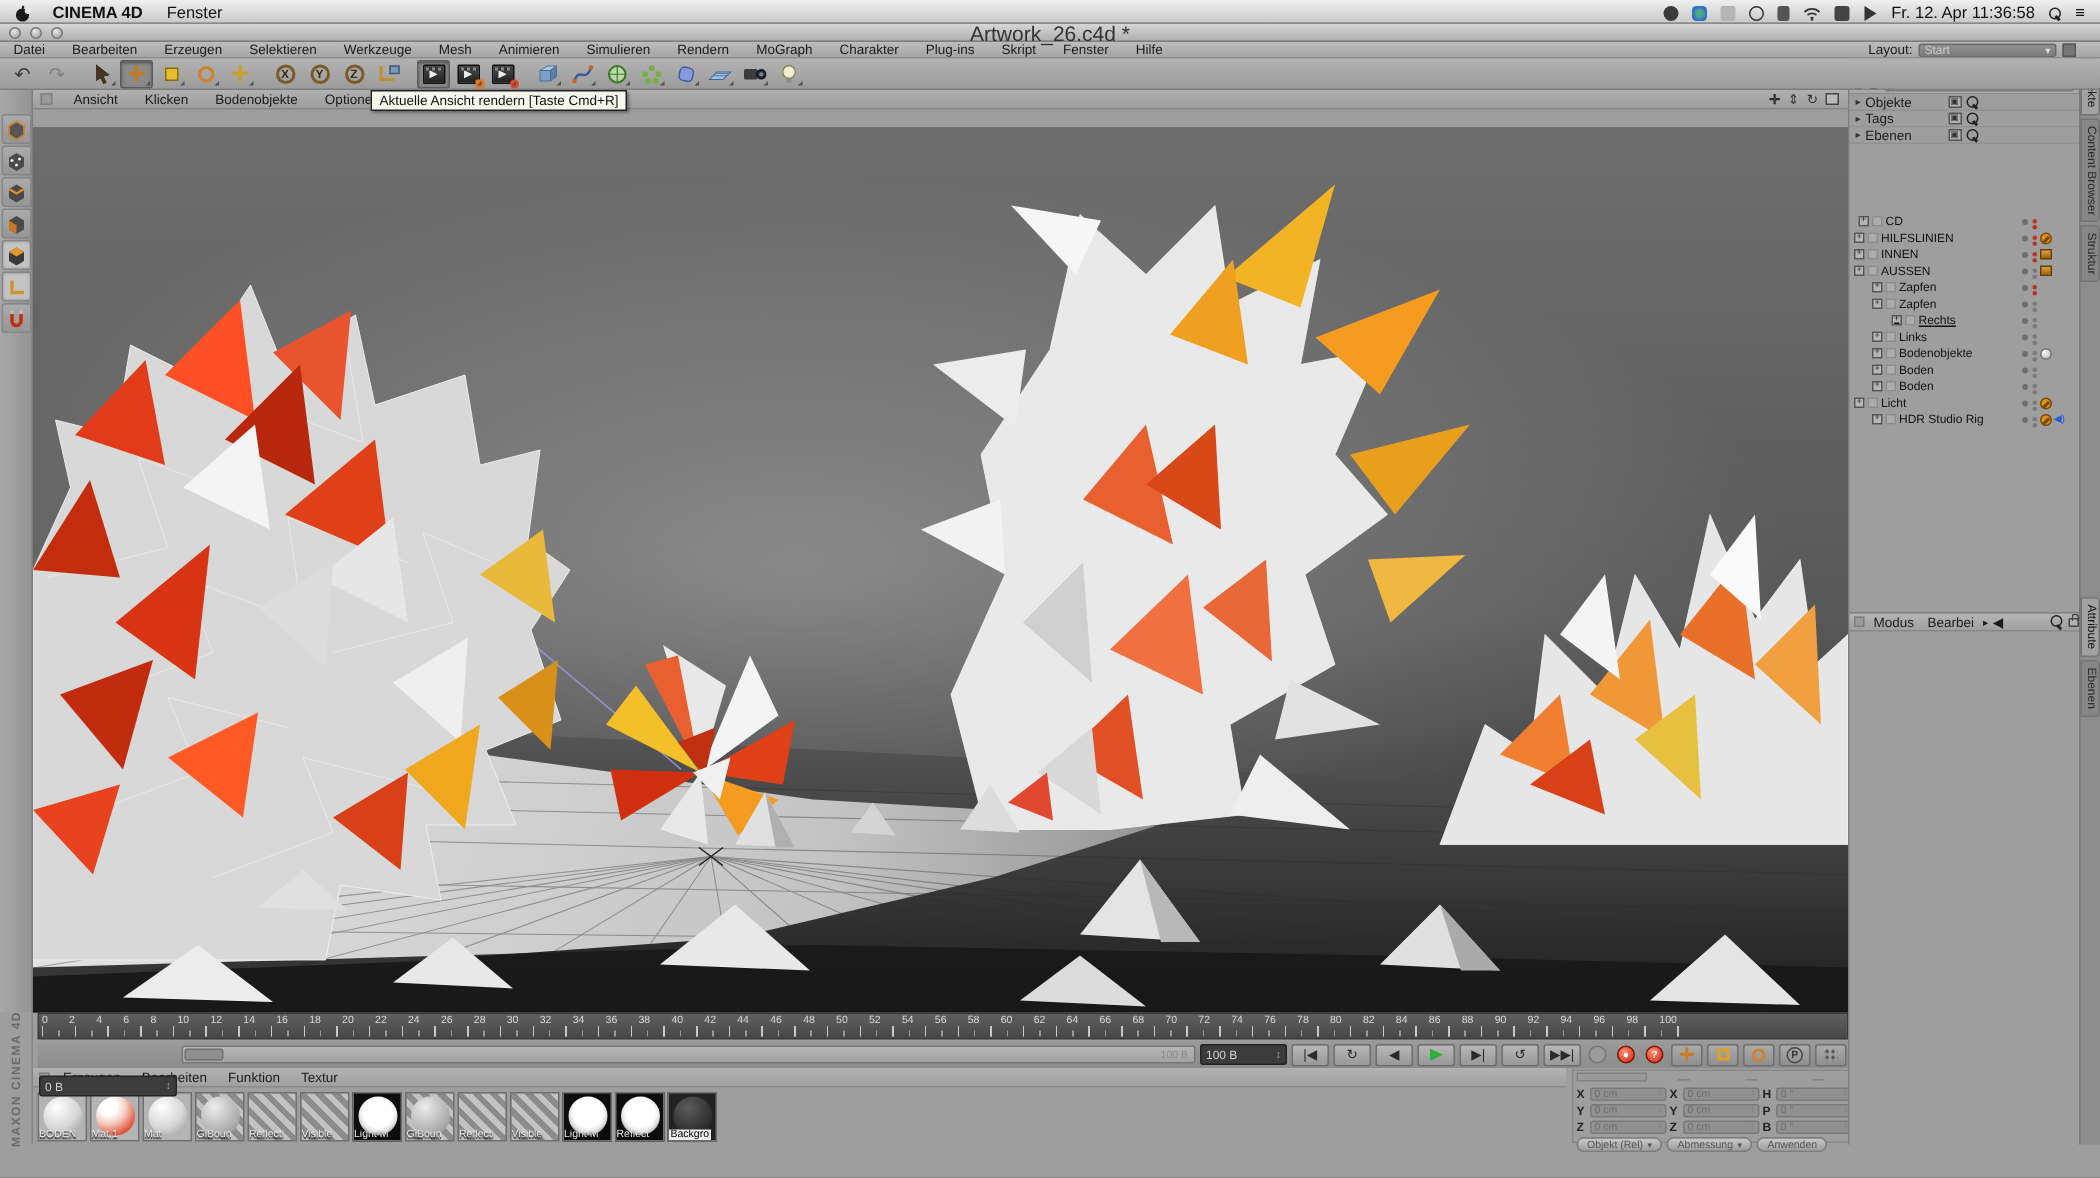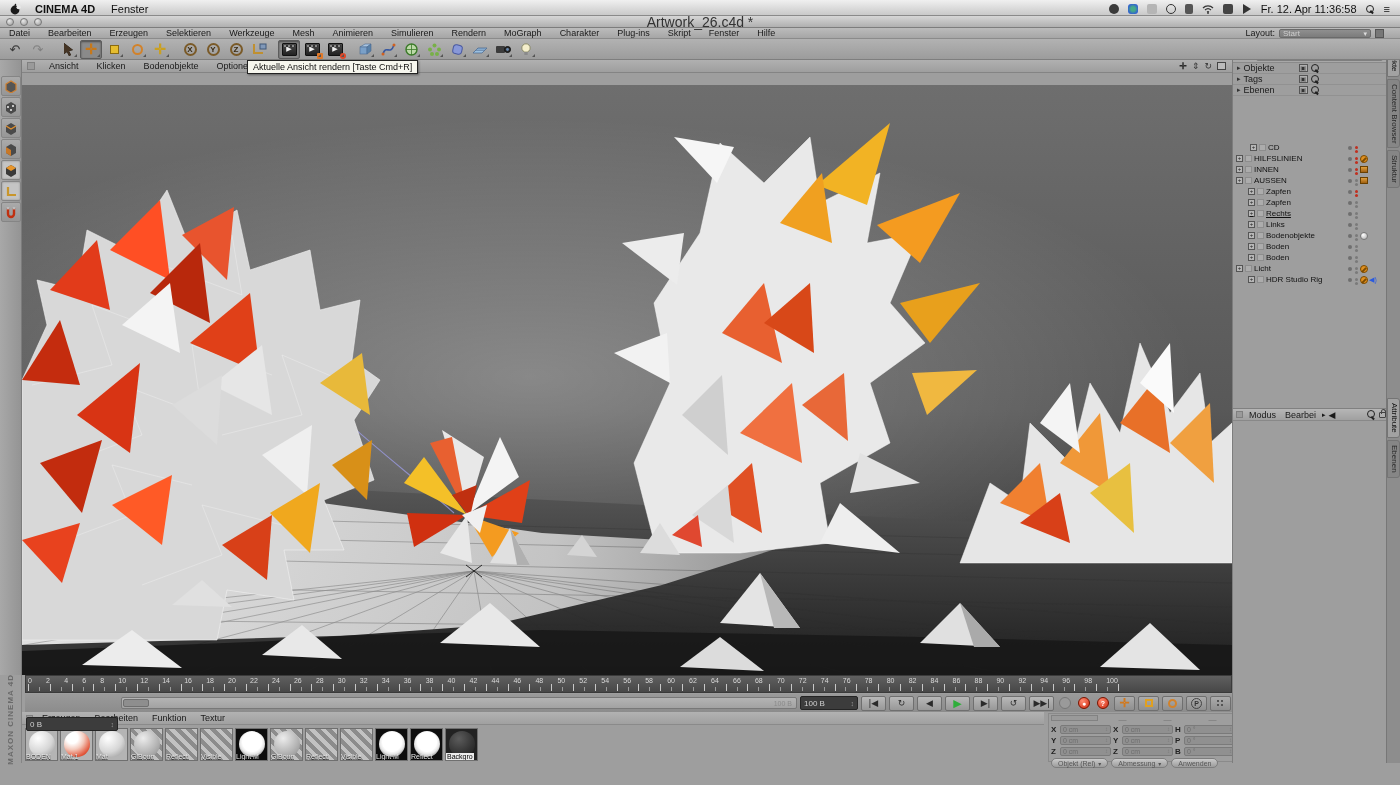--- a/index.html
+++ b/index.html
@@ -636,21 +636,21 @@
         </div>
         <div class="om-filter">
           <span class="tri">▸</span>
           <span class="lbl">Ebenen</span>
           <span class="sq-ic">▣</span>
           <span class="icn-mag"></span>
         </div>
       </div>
     <div class="tree">
 
-    <div class="trow" style="padding-left: 15px;">
+    <div class="trow" style="padding-left: 4px;">
           <span class="exp">+</span>
           <span class="objic"></span>
           <span class="tname">CD</span>
           <span class="dotcol">
             <span class="d1"></span>
             <span class="dots2 red"></span>
           </span>
           <span class="tagzone">
             
             
@@ -722,21 +722,21 @@
             <span class="d1"></span>
             <span class="dots2 gray"></span>
           </span>
           <span class="tagzone">
             
             
             
             
           </span>
         </div>
-        <div class="trow" style="padding-left: 13px; text-decoration: underline;">
+        <div class="trow" style="padding-left: 26px; text-decoration: underline;">
           <span class="exp">+</span>
           <span class="objic"></span>
           <span class="tname">Rechts</span>
           <span class="dotcol">
             <span class="d1"></span>
             <span class="dots2 gray"></span>
           </span>
           <span class="tagzone">
             
             

